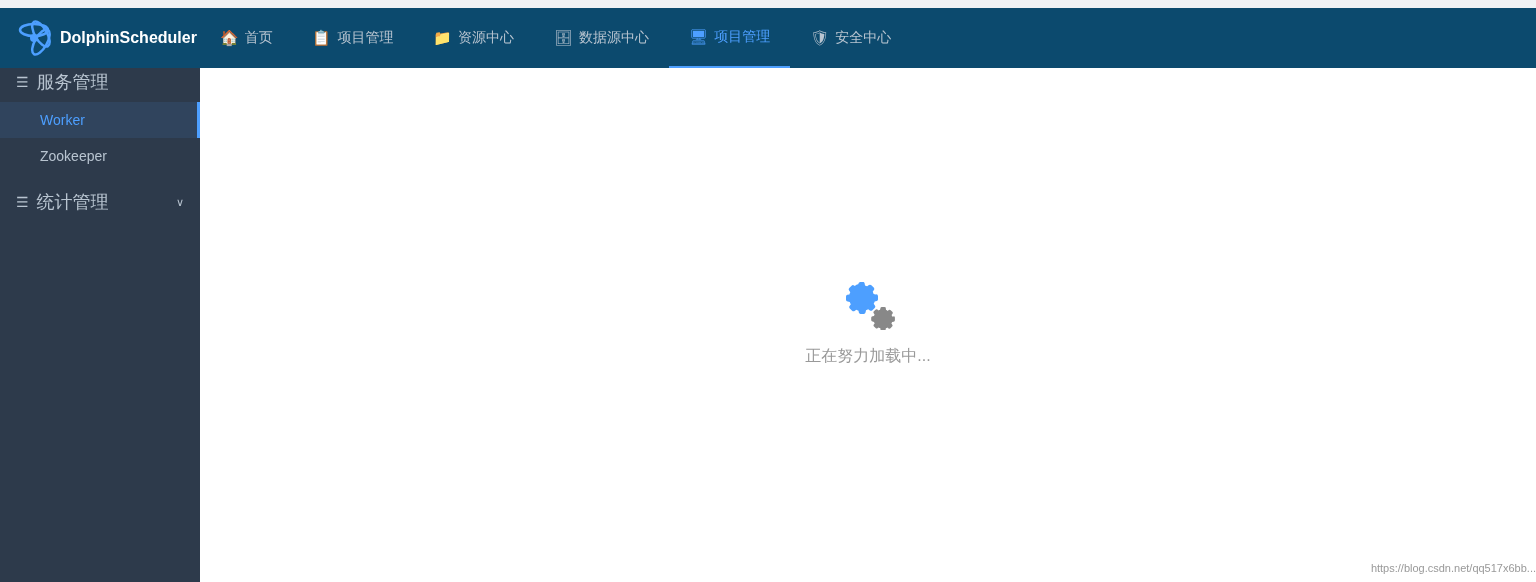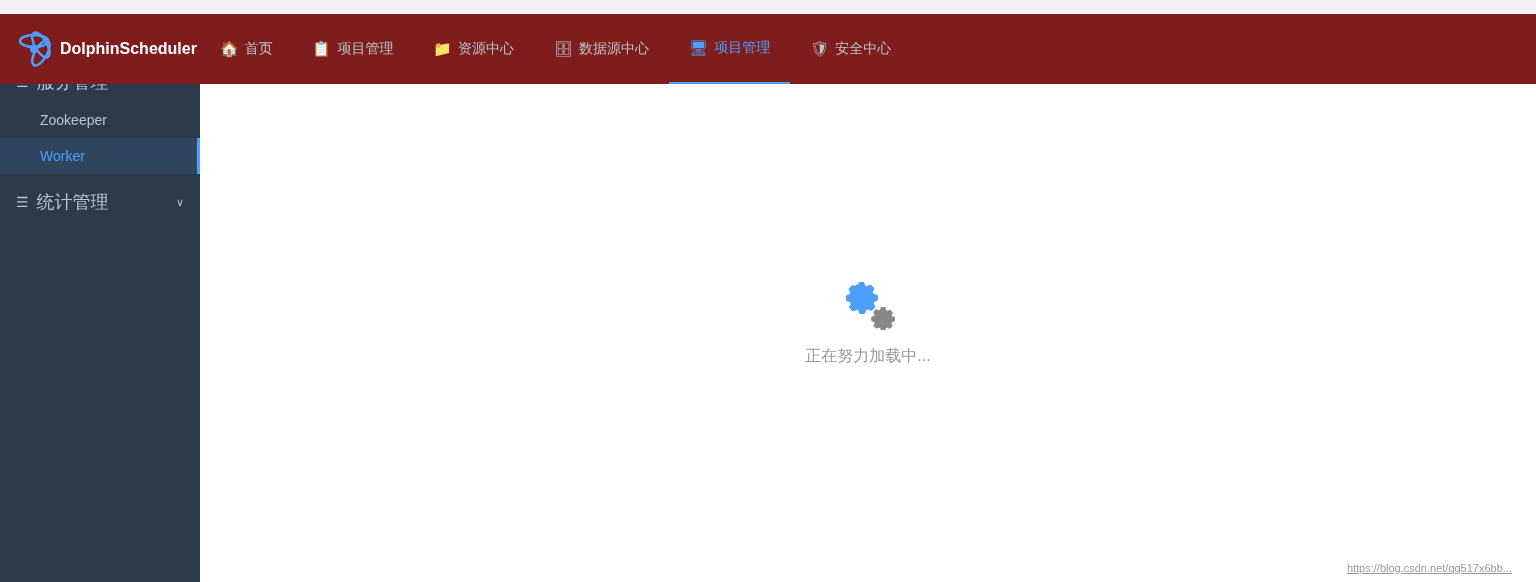--- a/index.html
+++ b/index.html
@@ -1,26 +1,26 @@
 <!DOCTYPE html>
 <html><head>
   <meta charset="utf-8">
   <style>
     * { margin: 0; padding: 0; box-sizing: border-box; }
     body { font-family: 'Microsoft YaHei', Arial, sans-serif; background: #f0f2f5; width: 1536px; height: 582px; overflow: hidden; }
 
     
     .topnav {
-      background: #7f1d1d;
-      height: 70px;
+      background: #0c4a6e;
+      height: 60px;
       display: flex;
       align-items: center;
       padding: 0 0 0 0;
       position: fixed;
-      top: 14px; left: 0; right: 0;
+      top: 8px; left: 0; right: 0;
       z-index: 100;
     }
     .logo-area {
       width: 200px;
       display: flex;
       align-items: center;
       padding-left: 16px;
       gap: 8px;
       flex-shrink: 0;
     }
@@ -176,24 +176,23 @@
     }
     .loading-text {
       color: #999;
       font-size: 16px;
     }
 
     
     .bottom-url {
       position: absolute;
       bottom: 8px;
-      right: 24px;
+      right: 0;
       color: #999;
       font-size: 11px;
-      text-decoration: underline;
     }
   </style>
 </head>
 <body>
 
 <nav class="topnav">
   <div class="logo-area">
 
     <svg class="logo-icon" viewBox="0 0 36 36" xmlns="http://www.w3.org/2000/svg">
       <ellipse cx="18" cy="10" rx="14" ry="6" fill="none" stroke="#4d9fff" stroke-width="2.5"></ellipse>
@@ -232,25 +231,25 @@
 </nav>
 
 <div class="layout">
 
   <aside class="sidebar">
 
     <div class="sidebar-section-header">
       <span class="menu-icon">☰</span>
       <span class="section-label">服务管理</span>
     </div>
+    <div class="sidebar-item active">
+      <span>Worker</span>
+    </div>
     <div class="sidebar-item">
       <span>Zookeeper</span>
-    </div>
-    <div class="sidebar-item active">
-      <span>Worker</span>
     </div>
 
     <div class="sidebar-section-header">
       <span class="menu-icon">☰</span>
       <span class="section-label">统计管理</span>
       <span class="chevron">∨</span>
     </div>
 
     <div class="sidebar-collapse-btn">
       

